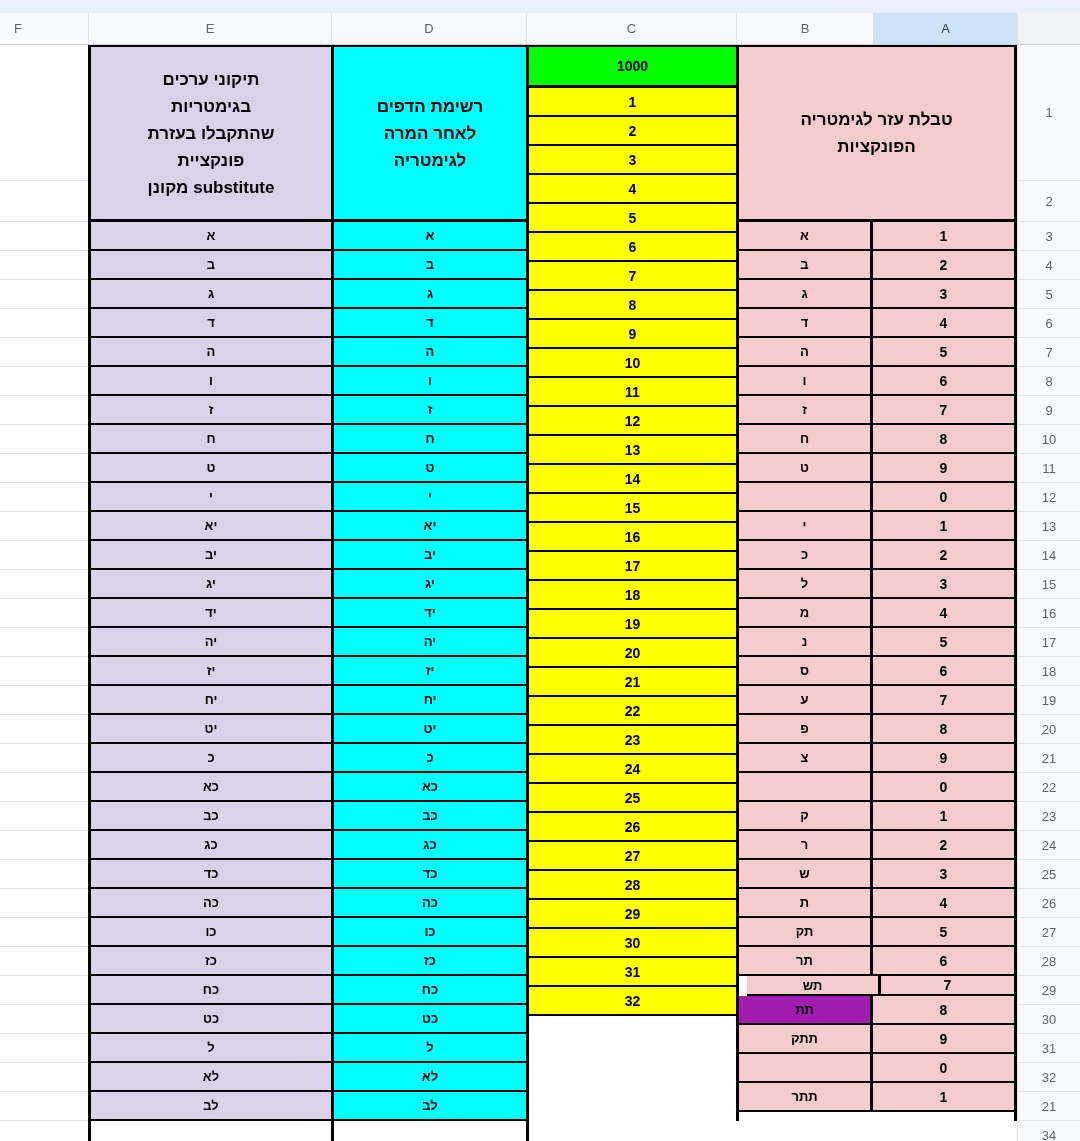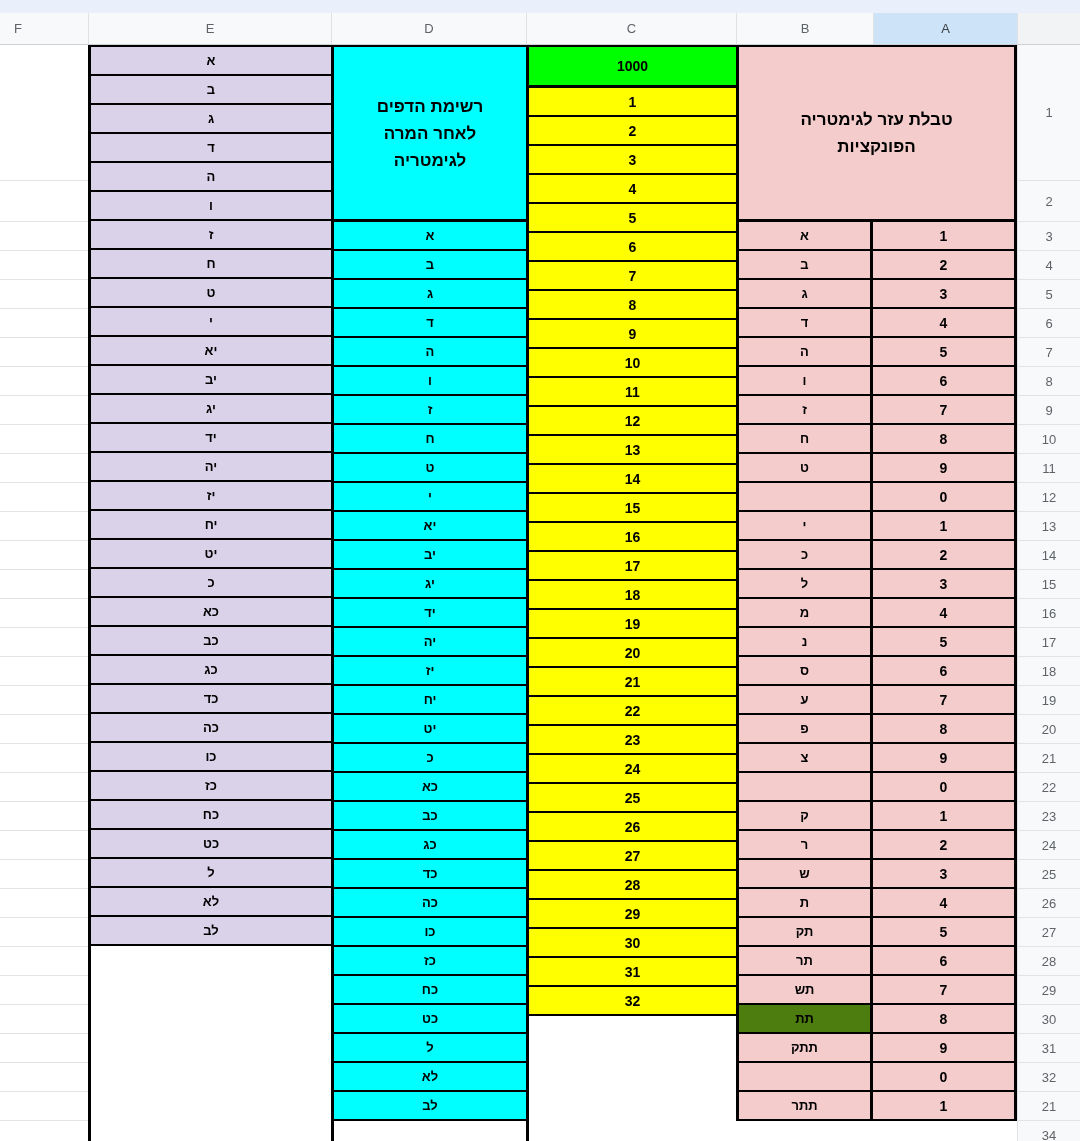--- a/index.html
+++ b/index.html
@@ -80,20 +80,25 @@
       <div class="pcell" style="height: 29px;"></div>
       <div class="pcell" style="height: 29px;"></div>
       <div class="pcell" style="height: 29px;"></div>
       <div class="pcell" style="height: 29px;"></div>
       <div class="pcell" style="height: 29px;"></div>
       <div class="pcell" style="height: 29px;"></div>
       <div class="pcell" style="height: 29px;"></div>
     </div>
 
   <div id="colE" class="abs datacol" style="left:88px;width:243px;height:1096px;">
+    <div class="cell hdr" style="background:#d9d2e9;height:175px;">תיקוני ערכים
+בגימטריות
+שהתקבלו בעזרת
+פונקציית
+substitute מקונן</div>
   <div class="cell" style="height: 29px; background: rgb(217, 210, 233);">א</div>
       <div class="cell" style="height: 29px; background: rgb(217, 210, 233);">ב</div>
       <div class="cell" style="height: 29px; background: rgb(217, 210, 233);">ג</div>
       <div class="cell" style="height: 29px; background: rgb(217, 210, 233);">ד</div>
       <div class="cell" style="height: 29px; background: rgb(217, 210, 233);">ה</div>
       <div class="cell" style="height: 29px; background: rgb(217, 210, 233);">ו</div>
       <div class="cell" style="height: 29px; background: rgb(217, 210, 233);">ז</div>
       <div class="cell" style="height: 29px; background: rgb(217, 210, 233);">ח</div>
       <div class="cell" style="height: 29px; background: rgb(217, 210, 233);">ט</div>
       <div class="cell" style="height: 29px; background: rgb(217, 210, 233);">י</div>
@@ -293,26 +298,26 @@
         <div class="cell num" style="flex: 1 1 0%; background: rgb(244, 204, 204);">4</div>
       </div>
       <div class="ba-row" style="height: 29px;">
         <div class="cell bcell" style="width: 134px; background: rgb(244, 204, 204);">תק</div>
         <div class="cell num" style="flex: 1 1 0%; background: rgb(244, 204, 204);">5</div>
       </div>
       <div class="ba-row" style="height: 29px;">
         <div class="cell bcell" style="width: 134px; background: rgb(244, 204, 204);">תר</div>
         <div class="cell num" style="flex: 1 1 0%; background: rgb(244, 204, 204);">6</div>
       </div>
-      <div class="ba-row" style="height: 29px;">
+      <div class="ba-row" style="height: 20px; margin-left: 8px;">
         <div class="cell bcell" style="width: 134px; background: rgb(244, 204, 204);">תש</div>
         <div class="cell num" style="flex: 1 1 0%; background: rgb(244, 204, 204);">7</div>
       </div>
       <div class="ba-row" style="height: 29px;">
-        <div class="cell bcell" style="width: 134px; background: #4d7c0f;">תת</div>
+        <div class="cell bcell" style="width: 134px; background: #a21caf;">תת</div>
         <div class="cell num" style="flex: 1 1 0%; background: rgb(244, 204, 204);">8</div>
       </div>
       <div class="ba-row" style="height: 29px;">
         <div class="cell bcell" style="width: 134px; background: rgb(244, 204, 204);">תתק</div>
         <div class="cell num" style="flex: 1 1 0%; background: rgb(244, 204, 204);">9</div>
       </div>
       <div class="ba-row" style="height: 29px;">
         <div class="cell bcell" style="width: 134px; background: rgb(244, 204, 204);"></div>
         <div class="cell num" style="flex: 1 1 0%; background: rgb(244, 204, 204);">0</div>
       </div>

